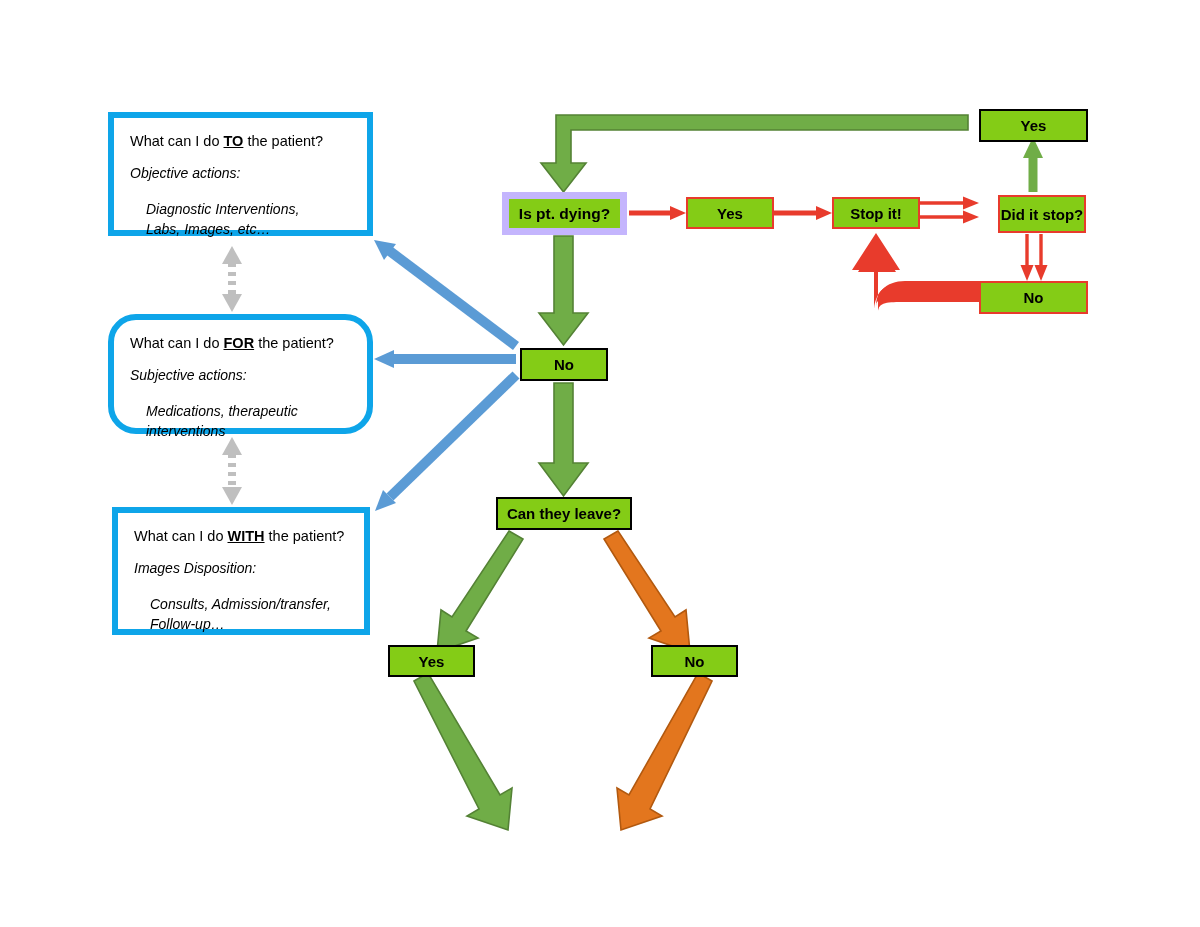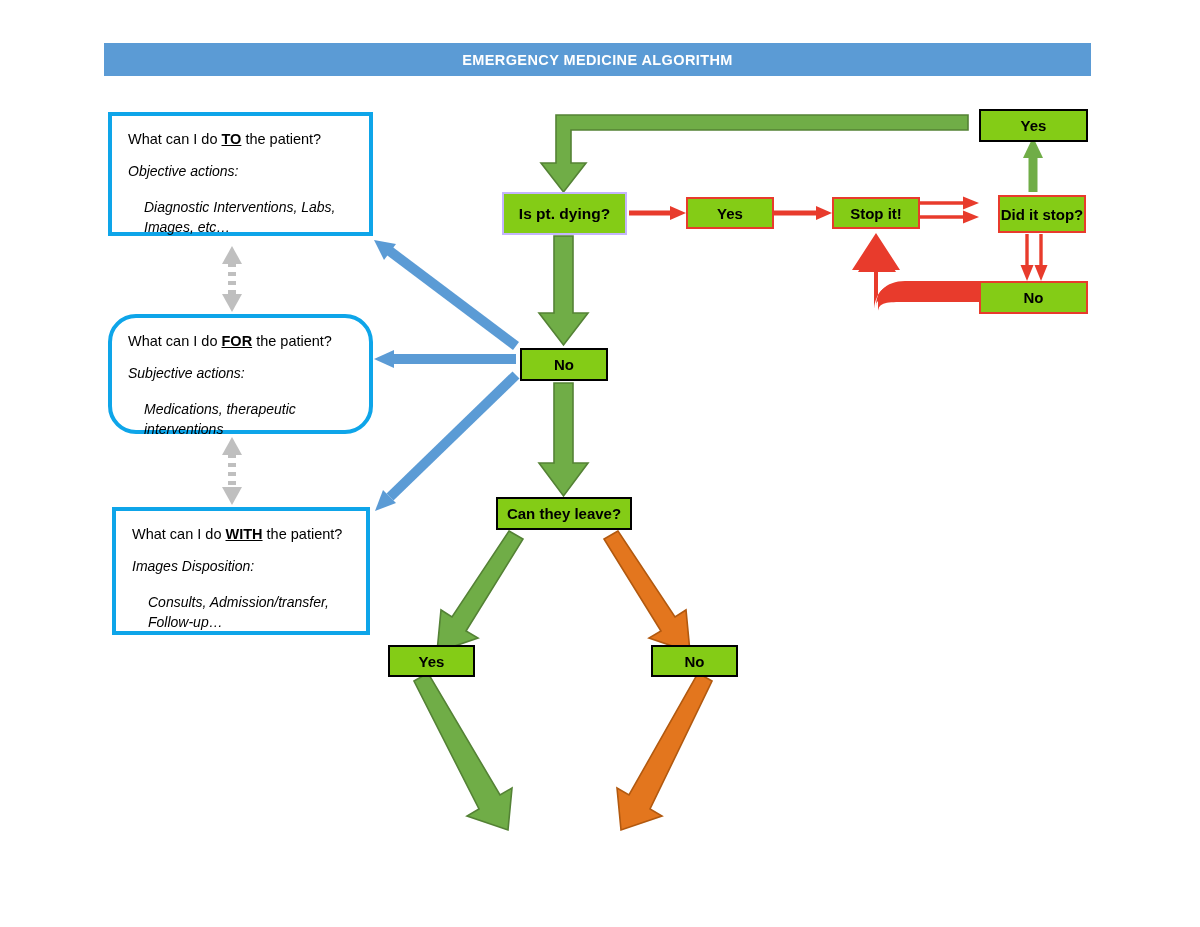--- a/index.html
+++ b/index.html
@@ -42,28 +42,28 @@
     position: absolute;
     background: #84cc16;
     display: flex;
     align-items: center;
     justify-content: center;
     font-weight: bold;
     color: #000000;
     z-index: 5;
   }
   .node.plain   { border: 2px solid #000000; font-size: 15px; }
-  .node.heavy   { border: 2px solid #c4b5fd; font-size: 15.5px; }
+  .node.heavy   { border: 7px solid #c4b5fd; font-size: 15.5px; }
   .node.red     { border: 2px solid #E83B2C; font-size: 15px; }
 
   
   .panel {
     position: absolute;
     background: #ffffff;
-    border: 4px solid #0ea5e9;
+    border: 6px solid #0ea5e9;
     padding: 14px 14px 10px 16px;
     z-index: 5;
     color: #000000;
   }
   .panel .q {
     font-size: 14.5px;
     font-weight: normal;
     margin: 0 0 15px 0;
     line-height: 1.25;
   }
@@ -79,23 +79,20 @@
     font-style: italic;
     margin: 16px;
     line-height: 1.45;
   }
 </style>
 </head>
 <body>
 
 <div id="canvas">
 
-  <div id="title-banner">
-    <span class="title-text">EMERGENCY MEDICINE ALGORITHM</span>
-  </div>
 
   <svg id="arrow-layer" width="1200" height="927" viewBox="0 0 1200 927">
 
     <g>
       <path d="M 968 115 L 556 115 L 556 163 L 541 163 L 563.5 192 L 586 163 L 571 163 L 571 130 L 968 130 Z" fill="#70AD47" stroke="#548235" stroke-width="1.6"></path>
     </g>
 
     <g>
       <path d="M 629 213 L 672 213" stroke="#E83B2C" stroke-width="5" fill="none"></path>
       <path d="M 686 213 L 670 206 L 670 220 Z" fill="#E83B2C"></path>

